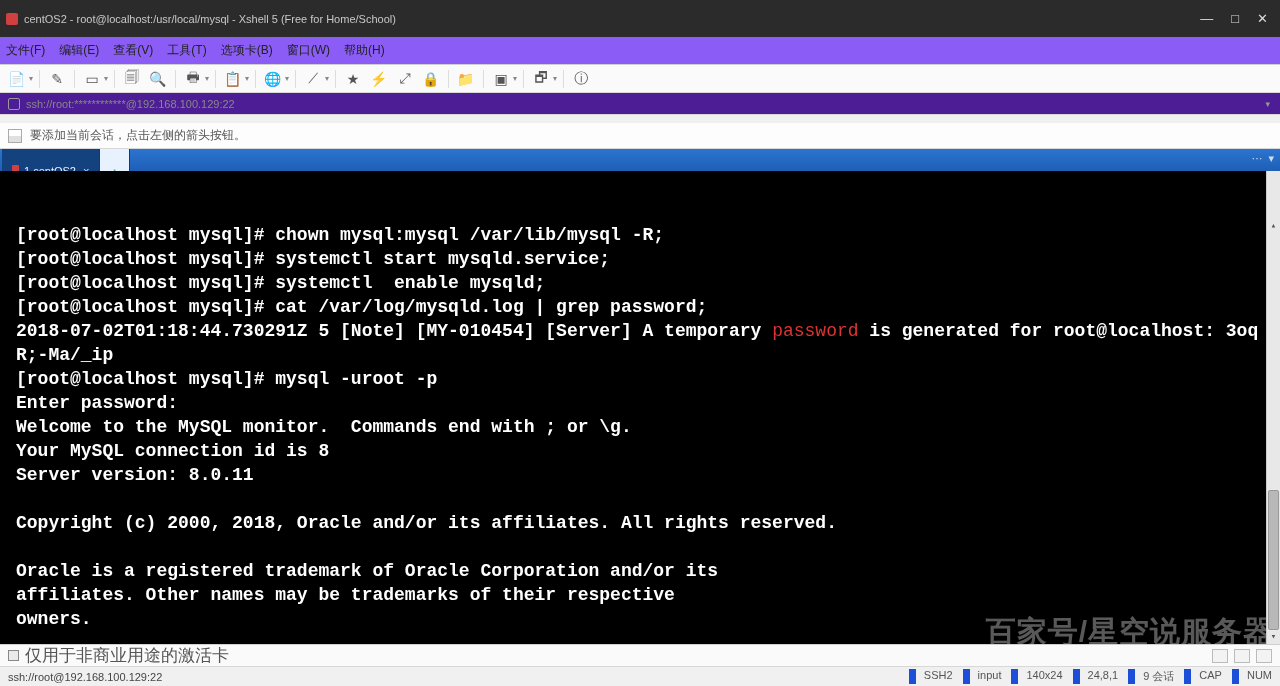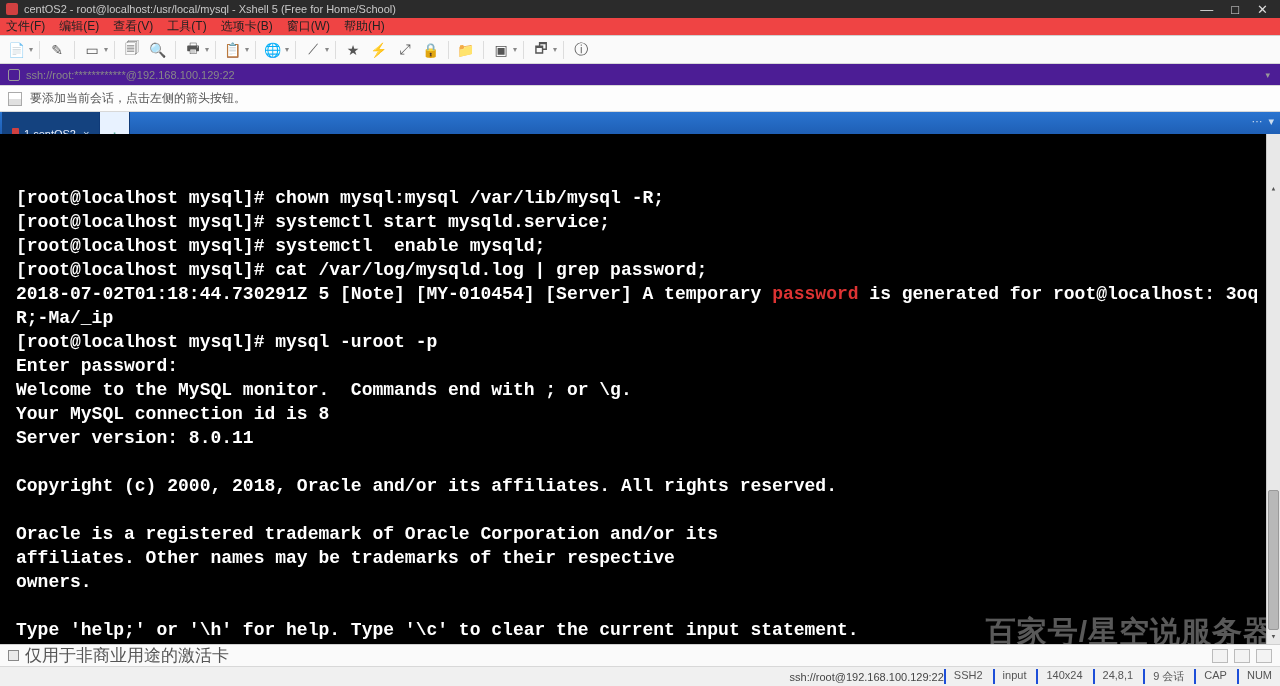--- a/index.html
+++ b/index.html
@@ -9,39 +9,39 @@
   background: #f0f0f0;
   width: 1280px;
   height: 686px;
   overflow: hidden;
   display: flex;
   flex-direction: column;
 }
 .titlebar {
   background: #2b2b2b;
   color: #c8c8c8;
-  height: 18px;
+  height: 37px;
   display: flex;
   align-items: center;
   padding: 0 6px;
   font-size: 11px;
 }
 .titlebar .appicon {
   width: 12px; height: 12px;
   background: #d04040;
   border-radius: 2px;
   margin-right: 6px;
 }
 .titlebar .title { flex: 1; }
 .titlebar .winbtns { display: flex; gap: 18px; margin-right: 6px; color: #ddd; }
 .winbtns span { cursor: default; font-size: 13px; }
 .menubar {
-  background: #ef4444;
+  background: #8b5cf6;
   border-bottom: 1px solid #d0d0d0;
-  height: 18px;
+  height: 28px;
   display: flex;
   align-items: center;
   padding: 0 6px;
   font-size: 12px;
   color: #222;
 }
 .menubar span { margin-right: 14px; }
 .toolbar {
   background: #fafafa;
   border-bottom: 1px solid #d8d8d8;
@@ -80,20 +80,21 @@
 .addressbar .drop { position: absolute; right: 10px; color: #999; font-size: 9px; }
 .infobar {
   background: #fdfdfd;
   border-bottom: 1px solid #d8d8d8;
   height: 26px;
   display: flex;
   align-items: center;
   padding: 0 8px;
   color: #555;
   font-size: 12px;
+  margin-top: 8px;
 }
 .infobar .bookicon {
   width: 14px; height: 14px;
   border: 1px solid #aaa;
   margin-right: 8px;
   background: linear-gradient(#fff 50%, #e0e0e0 50%);
 }
 .tabstrip {
   background: linear-gradient(#2a74d0, #1f5fb5);
   height: 22px;
@@ -124,21 +125,21 @@
   font-family: "Courier New", monospace;
   font-size: 18px;
   font-weight: bold;
   line-height: 24px;
   padding: 4px 16px;
   white-space: pre-wrap;
   word-break: break-all;
   position: relative;
   overflow: hidden;
 }
-.terminal .pw { color: #d33; font-weight: bold; }
+.terminal .pw { color: #d33; font-weight: normal; }
 .watermark {
   position: absolute;
   right: 6px;
   bottom: 0;
   font-family: "Microsoft YaHei", sans-serif;
   font-size: 30px;
   font-weight: bold;
   color: rgba(255,255,255,0.35);
   letter-spacing: 1px;
 }
@@ -177,24 +178,24 @@
 .bbtn { width: 16px; height: 14px; border: 1px solid #bbb; background: #f3f3f3; }
 .statusbar {
   background: #f0f0f0;
   border-top: 1px solid #d8d8d8;
   height: 20px;
   display: flex;
   align-items: center;
   padding: 0 8px;
   font-size: 11px;
   color: #444;
-  justify-content: flex-end;
+  justify-content: space-between;
 }
 .statusbar .right { display: flex; gap: 10px; color: #555; }
-.statusbar .right span { border-left: 2px solid #1d4ed8; padding-left: 8px; }
+.statusbar .right span { border-left: 7px solid #1d4ed8; padding-left: 8px; }
 </style>
 </head>
 <body>
 
 <div class="titlebar">
   <div class="appicon"></div>
   <div class="title">centOS2 - root@localhost:/usr/local/mysql - Xshell 5 (Free for Home/School)</div>
   <div class="winbtns">
     <span>—</span>
     <span>□</span>

